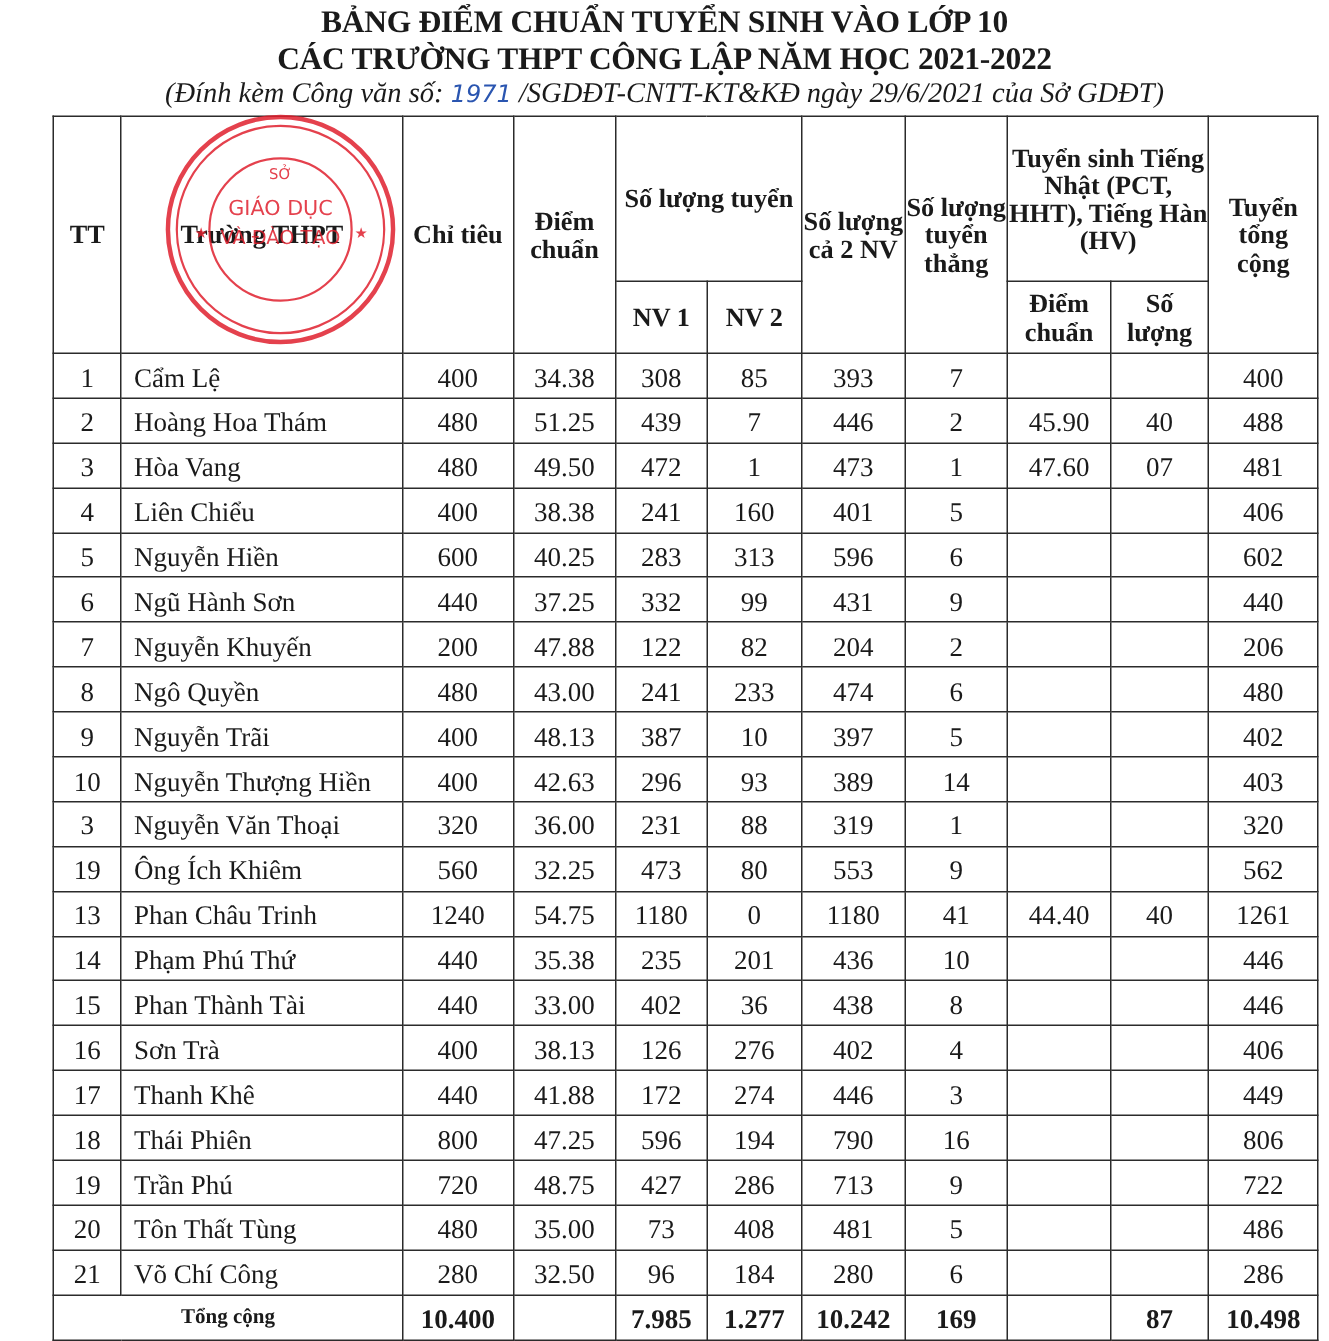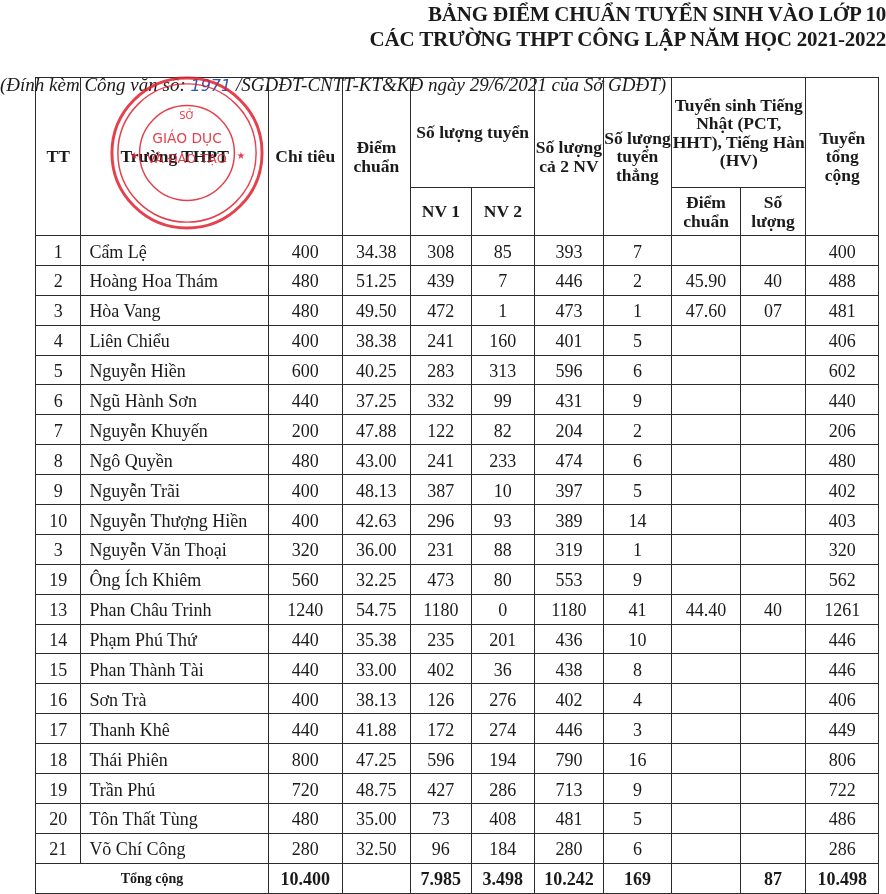--- a/index.html
+++ b/index.html
@@ -1,28 +1,28 @@
 <!DOCTYPE html>
 <html><head>
 <meta charset="utf-8">
 <style>
   html, body { margin: 0; padding: 0; background: #ffffff; }
   body {
     width: 886px; height: 894px; overflow: hidden; position: relative;
     font-family: "Liberation Serif", "DejaVu Serif", serif; color: #1a1a1a;
   }
   .title {
-    position: absolute; left: 0; width: 886px; text-align: right;
+    position: absolute; left: 0; width: 886px; text-align: center;
     font-weight: bold; font-size: 21px; letter-spacing: -0.2px;
   }
   .t1 { top: 2px; }
   .t2 { top: 27px; }
   .subtitle {
-    position: absolute; top: 52px; left: 0; width: 886px; 
-    font-style: italic; font-size: 19px; margin-top: 22px;
+    position: absolute; top: 52px; left: 0; width: 886px; text-align: center;
+    font-style: italic; font-size: 19px;
   }
   .subtitle .num { color: #2a55b0; font-family: "DejaVu Sans", sans-serif; font-style: italic; font-size: 16px; }
 
   table.grid {
     position: absolute; top: 77px; left: 35px; width: 844px;
     border-collapse: collapse; table-layout: fixed;
   }
   table.grid td, table.grid th {
     border: 1.5px solid #2b2b2b; text-align: center; vertical-align: middle;
     padding: 0; font-size: 18px; line-height: 1.05;
@@ -353,21 +353,21 @@
         <td></td>
         <td>286</td>
       </tr>
     </tbody>
   <tbody>
     <tr class="total">
       <td colspan="2" class="label">Tổng cộng</td>
       <td>10.400</td>
       <td></td>
       <td>7.985</td>
-      <td>3.498</td>
+      <td>1.277</td>
       <td>10.242</td>
       <td>169</td>
       <td></td>
       <td>87</td>
       <td>10.498</td>
     </tr>
   </tbody>
 </table>
 
 <svg class="stamp" viewBox="0 0 160 160">

